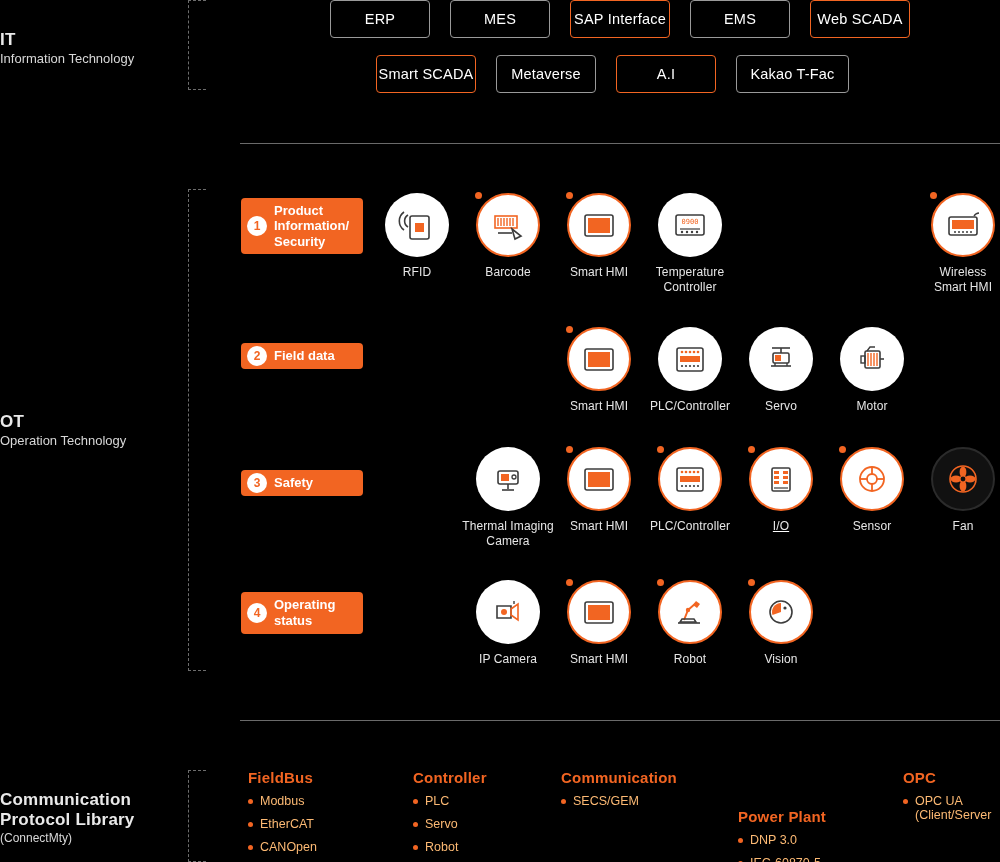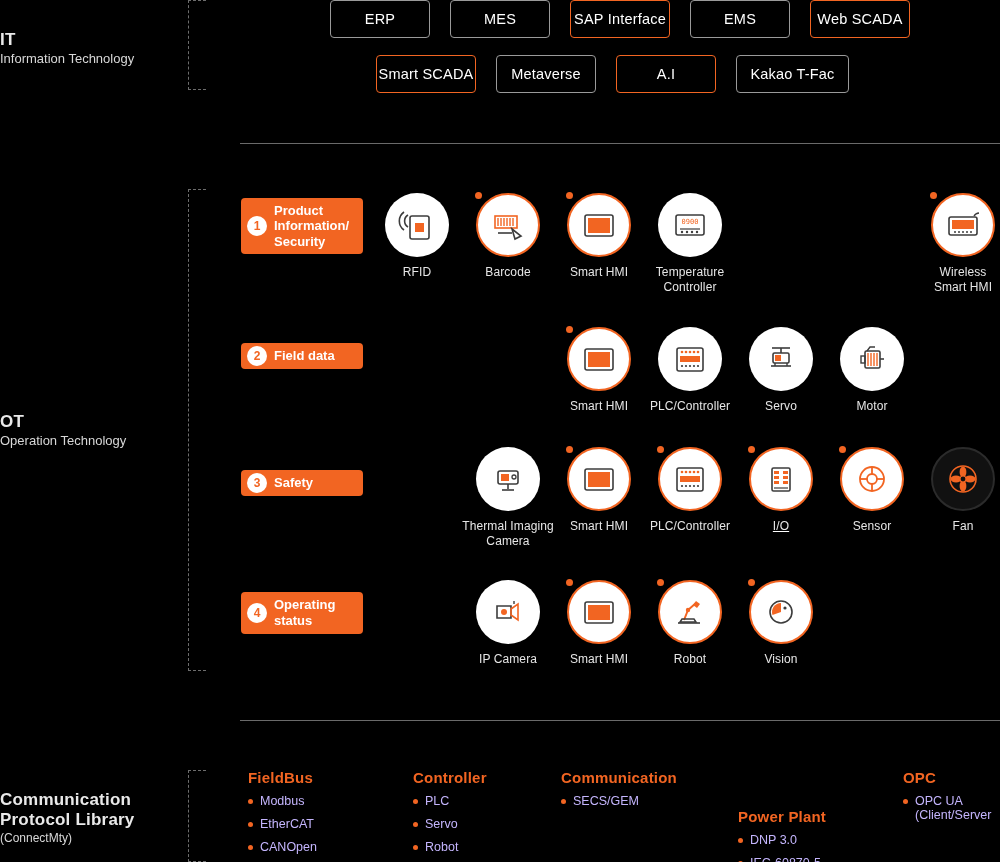--- a/index.html
+++ b/index.html
@@ -96,21 +96,21 @@
   
   .ico { width: 40px; height: 40px; display: block; }
 
   
   .proto-col { position: absolute; }
   .proto-col .title {
     font-size: 15px; font-weight: bold; color: #f26522; margin-bottom: 9px;
     letter-spacing: .2px;
   }
   .proto-col .item {
-    font-size: 12.5px; color: #c4b5fd; margin-bottom: 9px;
+    font-size: 12.5px; color: #fdba74; margin-bottom: 9px;
     padding-left: 12px; position: relative; line-height: 1.1;
   }
   .proto-col .item::before {
     content: "";
     position: absolute; left: 0; top: 4px;
     width: 5px; height: 5px; border-radius: 50%;
     background: #f26522;
   }
 </style>
 </head>

